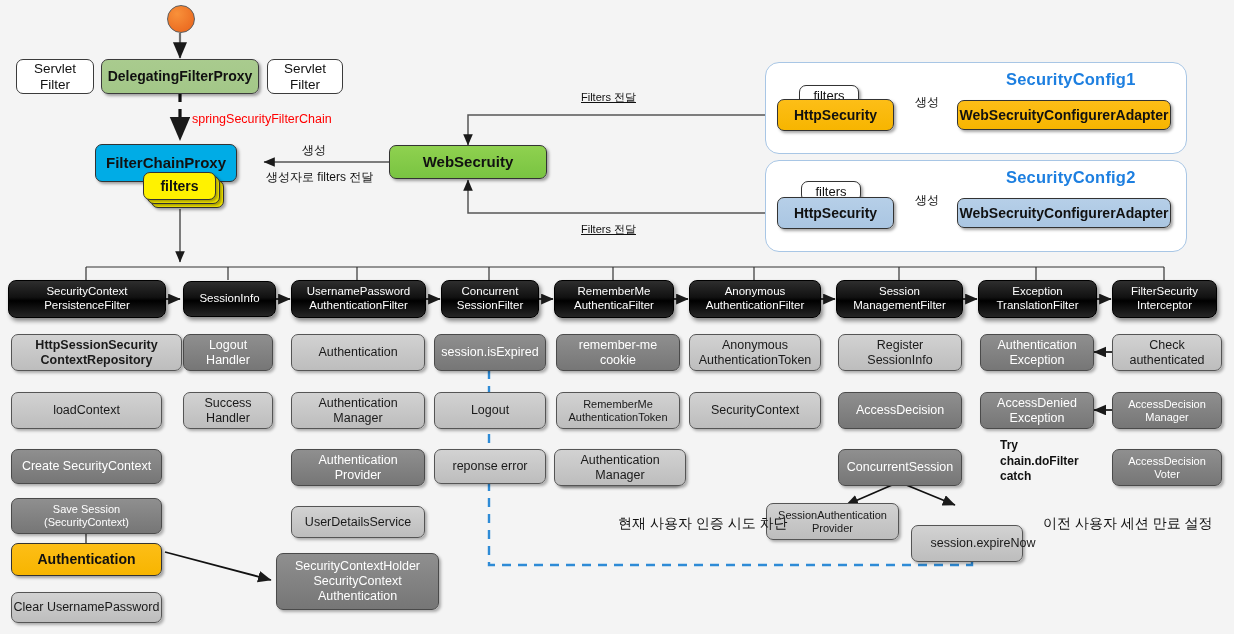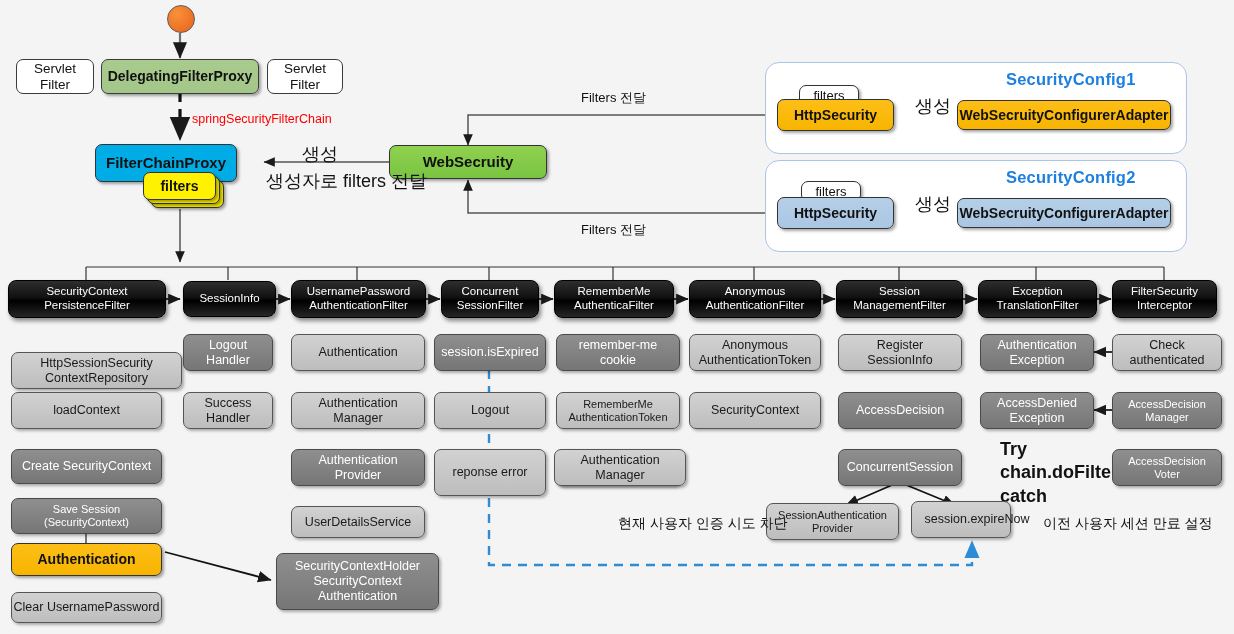--- a/index.html
+++ b/index.html
@@ -92,26 +92,26 @@
     position:absolute;box-sizing:border-box;
     background:#fff;border:1.4px solid #a8c6e5;border-radius:14px;
   }
   .panel-title{
     position:absolute;color:#1d7fe0;font-size:16.5px;font-weight:700;
     letter-spacing:.2px;
   }
 
   
   .lbl{
-    position:absolute;font-size:18px;color:#111;white-space:pre-line;
+    position:absolute;font-size:12px;color:#111;white-space:pre-line;
     line-height:1.3;
   }
   .lbl.red{color:#ff0000;font-size:12.5px;}
   .lbl.ko{font-size:14px;}
-  .lbl.big{font-size:13px;}
+  .lbl.big{font-size:11px;text-decoration:underline;}
   .lbl.bold{font-weight:700;}
 
   .dot{
     position:absolute;border-radius:50%;
     background:radial-gradient(circle at 35% 30%,#f8913a,#e8611a);
     border:1.4px solid #5d5d5d;
   }
 </style>
 </head>
 <body>
@@ -217,36 +217,36 @@
   <div class="panel" style="left:765px;top:160px;width:422px;height:92px;"></div>
   <div class="panel-title" style="left:1006px;top:168px;">SecurityConfig2</div>
   <div class="node tag shadow" style="left:801px;top:181px;width:60px;height:21px;">filters</div>
   <div class="node lblue shadow" style="left:777px;top:197px;width:117px;height:32px;">HttpSecurity</div>
   <div class="lbl" style="left:915px;top:193px;">생성</div>
   <div class="node lblue shadow" style="left:957px;top:198px;width:214px;height:30px;">WebSecruityConfigurerAdapter</div>
 
   <div class="node blk" style="left:8px;top:280px;width:158px;height:38px;">SecurityContext
 PersistenceFilter</div>
   <div class="node blk" style="left:183px;top:281px;width:93px;height:36px;">SessionInfo</div>
-  <div class="node blk" style="left:291px;top:280px;width:135px;height:38px;border-radius:9px;">UsernamePassword
+  <div class="node blk" style="left:291px;top:280px;width:135px;height:38px;">UsernamePassword
 AuthenticationFilter</div>
   <div class="node blk" style="left:441px;top:280px;width:98px;height:38px;">Concurrent
 SessionFilter</div>
   <div class="node blk" style="left:554px;top:280px;width:120px;height:38px;">RememberMe
 AuthenticaFilter</div>
   <div class="node blk" style="left:689px;top:280px;width:132px;height:38px;">Anonymous
 AuthenticationFilter</div>
   <div class="node blk" style="left:836px;top:280px;width:127px;height:38px;">Session
 ManagementFilter</div>
   <div class="node blk" style="left:978px;top:280px;width:119px;height:38px;">Exception
 TranslationFilter</div>
   <div class="node blk" style="left:1112px;top:280px;width:105px;height:38px;">FilterSecurity
 Interceptor</div>
 
-  <div class="node g1" style="left:11px;top:352px;width:171px;height:37px;">HttpSessionSecurity
+  <div class="node g1" style="left:11px;top:334px;width:171px;height:37px;font-weight:bold;">HttpSessionSecurity
 ContextRepository</div>
   <div class="node g1" style="left:11px;top:392px;width:151px;height:37px;">loadContext</div>
   <div class="node g3" style="left:11px;top:449px;width:151px;height:35px;">Create SecurityContext</div>
   <div class="node g3 small" style="left:11px;top:498px;width:151px;height:36px;">Save Session
 (SecurityContext)</div>
   <div class="node orange shadow bold" style="left:11px;top:543px;width:151px;height:33px;">Authentication</div>
   <div class="node g1" style="left:11px;top:592px;width:151px;height:31px;">Clear UsernamePassword</div>
 
   <div class="node g3" style="left:183px;top:334px;width:90px;height:37px;">Logout
 Handler</div>
@@ -258,21 +258,21 @@
 Manager</div>
   <div class="node g3" style="left:291px;top:449px;width:134px;height:37px;">Authentication
 Provider</div>
   <div class="node g1" style="left:291px;top:506px;width:134px;height:32px;">UserDetailsService</div>
   <div class="node g3" style="left:276px;top:553px;width:163px;height:57px;">SecurityContextHolder
 SecurityContext
 Authentication</div>
 
   <div class="node g3" style="left:434px;top:334px;width:112px;height:37px;">session.isExpired</div>
   <div class="node g1" style="left:434px;top:392px;width:112px;height:37px;">Logout</div>
-  <div class="node g1" style="left:434px;top:449px;width:112px;height:47px;">reponse error</div>
+  <div class="node g1" style="left:434px;top:449px;width:112px;height:35px;">reponse error</div>
 
   <div class="node g3" style="left:556px;top:334px;width:124px;height:37px;">remember-me
 cookie</div>
   <div class="node g1 small" style="left:556px;top:392px;width:124px;height:37px;">RememberMe
 AuthenticationToken</div>
   <div class="node g1" style="left:556px;top:449px;width:124px;height:37px;">Authentication
 Manager</div>
 
   <div class="node g1" style="left:689px;top:334px;width:132px;height:37px;">Anonymous
 AuthenticationToken</div>
@@ -295,17 +295,17 @@
 
   <div class="node g1" style="left:1112px;top:334px;width:110px;height:37px;">Check
 authenticated</div>
   <div class="node g3 small" style="left:1112px;top:392px;width:110px;height:37px;">AccessDecision
 Manager</div>
   <div class="node g3 small" style="left:1112px;top:449px;width:110px;height:37px;">AccessDecision
 Voter</div>
 
   <div class="node g1 small" style="left:766px;top:503px;width:133px;height:37px;">SessionAuthentication
 Provider</div>
-  <div class="node g1" style="left:911px;top:501px;width:100px;height:37px;padding-left:32px;">session.expireNow</div>
+  <div class="node g1" style="left:911px;top:525px;width:112px;height:37px;padding-left:32px;">session.expireNow</div>
   <div class="lbl ko" style="left:618px;top:514px;">현재 사용자 인증 시도 차단</div>
   <div class="lbl ko" style="left:1043px;top:514px;">이전 사용자 세션 만료 설정</div>
 
 </div>
 
 </body></html>

